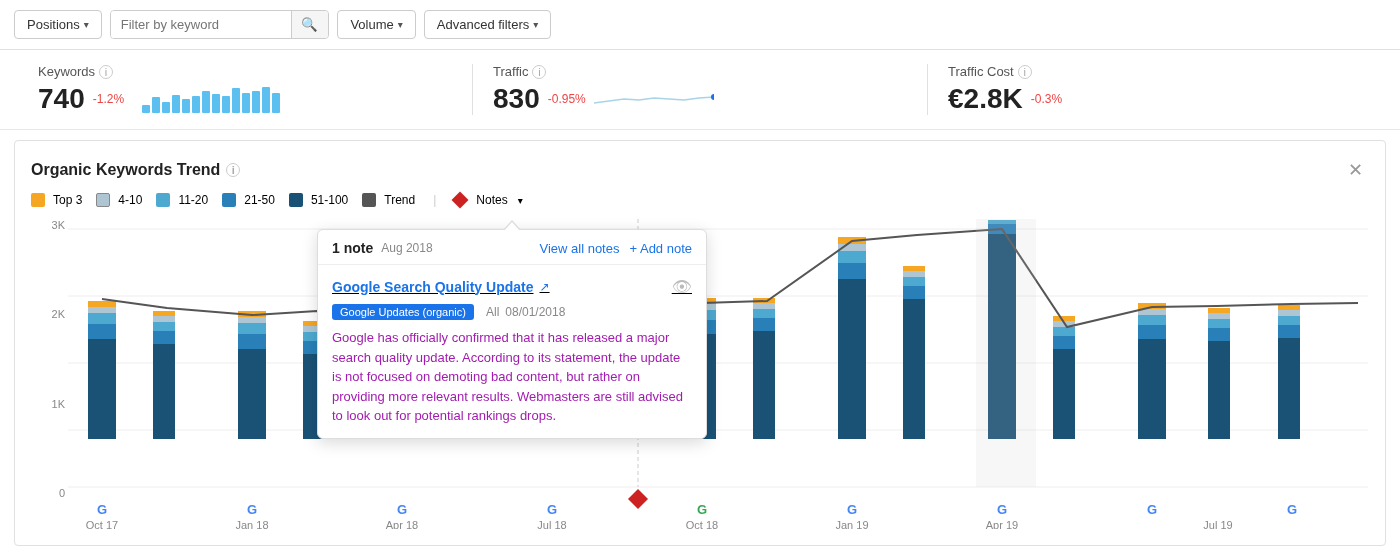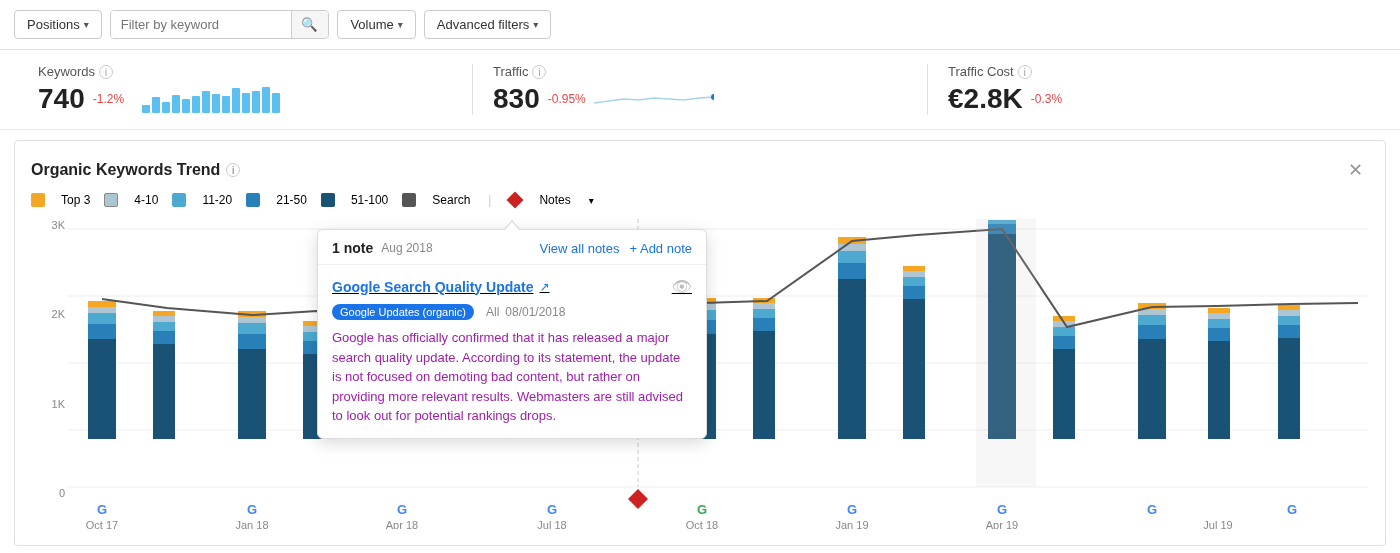--- a/index.html
+++ b/index.html
@@ -58,21 +58,21 @@
       cursor: pointer; color: #555; border-radius: 3px;
     }
     .time-btn.active { color: #1a73e8; font-weight: 700; border-bottom: 2px solid #1a73e8; border-radius: 0; }
     .close-btn {
       background: none; border: none; font-size: 18px; color: #999;
       cursor: pointer; padding: 2px 6px;
     }
 
     
     .legend { display: flex; align-items: center; gap: 14px; margin-bottom: 12px; font-size: 12px; }
-    .legend-item { display: flex; align-items: center; gap: 16px; cursor: pointer; }
+    .legend-item { display: flex; align-items: center; gap: 8px; cursor: pointer; }
     .legend-divider { color: #ccc; margin: 0 4px; }
     .chart-inner { margin-left: 36px; position: relative; }
 
     
     .note-popup {
       position: absolute; top: 20px; left: 50%; transform: translateX(-60px);
       width: 390px; background: #fff; border: 1px solid #ddd;
       border-radius: 6px; box-shadow: 0 4px 16px rgba(0,0,0,0.15); z-index: 10;
       font-size: 13px;
     }
@@ -85,21 +85,21 @@
     .note-popup-actions { display: flex; align-items: center; gap: 10px; }
     .view-notes-link { color: #1a73e8; font-size: 13px; cursor: pointer; text-decoration: none; }
     .add-note-link { color: #1a73e8; font-size: 13px; cursor: pointer; text-decoration: none; }
     .note-popup-body { padding: 12px 14px; }
     .note-title-row { display: flex; align-items: center; gap: 6px; margin-bottom: 8px; text-decoration: underline; }
     .note-title-text { font-size: 14px; font-weight: 600; color: #1a73e8; cursor: pointer; }
     .note-external-icon { color: #1a73e8; font-size: 12px; }
     .eye-icon { color: #bbb; font-size: 16px; cursor: pointer; margin-left: auto; }
     .note-tag {
       display: inline-block; background: #1a73e8; color: #fff;
-      font-size: 11px; padding: 2px 8px; border-radius: 8px; margin-right: 6px;
+      font-size: 11px; padding: 2px 8px; border-radius: 3px; margin-right: 6px;
     }
     .note-meta { font-size: 12px; color: #888; }
     .note-description { font-size: 13px; color: #a21caf; line-height: 1.5; margin-top: 8px; }
   </style>
 </head>
 <body>
 
 <div class="toolbar">
   <button class="toolbar-btn">
     <span>Positions</span>
@@ -208,21 +208,21 @@
     <div class="legend-item">
       <span style="width:14px;height:14px;background:#2980b9;border-radius:2px;display:inline-block;"></span>
       <span>21-50</span>
     </div>
     <div class="legend-item">
       <span style="width:14px;height:14px;background:#1a5276;border-radius:2px;display:inline-block;"></span>
       <span>51-100</span>
     </div>
     <div class="legend-item">
       <span style="width:14px;height:14px;background:#555;border-radius:2px;display:inline-block;"></span>
-      <span>Search</span>
+      <span>Trend</span>
     </div>
     <span class="legend-divider">|</span>
     <div class="legend-item">
       <span style="width:12px;height:12px;background:#cc2222;transform:rotate(45deg);display:inline-block;margin-right:2px;"></span>
       <span>Notes</span>
       <span style="font-size:10px;margin-left:2px;">▾</span>
     </div>
   </div>
 
   <div class="chart-inner" style="position:relative;">

